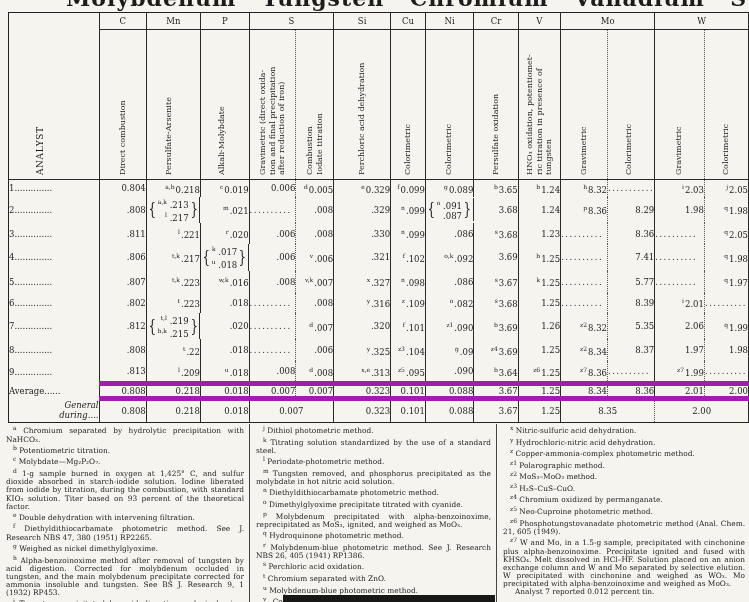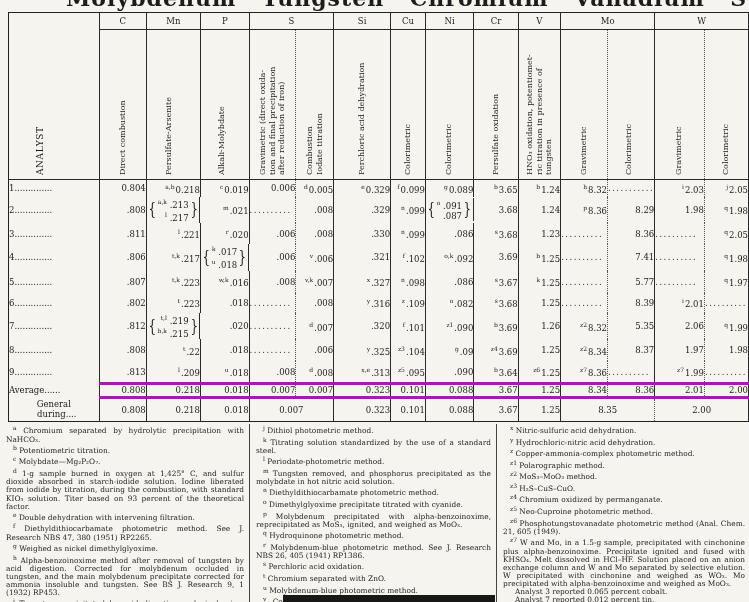--- a/index.html
+++ b/index.html
@@ -26,24 +26,24 @@
   th.analyst .vtext{font-size:9px;letter-spacing:.6px;}
   td.rowlabel{text-align:left;padding-left:10px;white-space:nowrap;font-size:8.5px;}
   td.val{text-align:right;padding-right:7px;white-space:nowrap;}
   td.val sup,.stack sup,.fn sup{font-size:6px;vertical-align:super;letter-spacing:0;}
   td.val sup{margin-right:1px;}
   td.lead{text-align:left;padding:0 2px;letter-spacing:1.5px;font-size:7px;color:#2f2f2f;white-space:nowrap;}
   .frac{display:flex;align-items:center;justify-content:flex-end;padding-right:3px;}
   .brc{font-size:17px;font-weight:normal;line-height:17px;transform:scaleX(.7);}
   .stack{display:flex;flex-direction:column;align-items:flex-end;}
   .stack span{display:block;font-size:8.5px;line-height:9.5px;white-space:nowrap;}
-  tr.avg td.val,tr.gen td.val{border-top:3px solid #a21caf;}
+  tr.avg td.val,tr.gen td.val{border-top:5px solid #a21caf;}
   tr.gen td.merged{text-align:center;padding-right:0;}
   tr.avg td,tr.gen td{font-size:8.5px;}
-  td.genlabel{text-align:center;padding-left:6px;line-height:9px;white-space:nowrap;}
+  td.genlabel{text-align:right;padding-left:6px;line-height:9px;white-space:nowrap;font-style:italic;}
   
   .footnotes{position:absolute;left:4px;top:424px;width:743px;display:flex;
              font-size:7.4px;line-height:8.1px;text-align:justify;}
   .fncol{box-sizing:border-box;}
   .fncol.c1{width:245px;padding:0 5px 0 2px;}
   .fncol.c2{width:247px;border-left:1px solid #444;padding:0 5px 0 6px;}
   .fncol.c3{width:251px;border-left:1px solid #444;padding:0 2px 0 6px;}
   .fn{margin:0;text-indent:7px;}
   .fn.nosup{text-indent:12px;text-align:left;}
   .nextbar{position:absolute;left:283px;top:595px;width:212px;height:7px;background:#181818;}
@@ -421,19 +421,18 @@
         <p class="fn"><sup>x</sup> Nitric-sulfuric acid dehydration.</p>
         <p class="fn"><sup>y</sup> Hydrochloric-nitric acid dehydration.</p>
         <p class="fn"><sup>z</sup> Copper-ammonia-complex photometric method.</p>
         <p class="fn"><sup>z1</sup> Polarographic method.</p>
         <p class="fn"><sup>z2</sup> MoS₃–MoO₃ method.</p>
         <p class="fn"><sup>z3</sup> H₂S–CuS–CuO.</p>
         <p class="fn"><sup>z4</sup> Chromium oxidized by permanganate.</p>
         <p class="fn"><sup>z5</sup> Neo-Cuproine photometric method.</p>
         <p class="fn"><sup>z6</sup> Phosphotungstovanadate photometric method (Anal. Chem. 21, 605 (1949).</p>
         <p class="fn"><sup>z7</sup> W and Mo, in a 1.5-g sample, precipitated with cinchonine plus alpha-benzoinoxime.  Precipitate ignited and fused with KHSO₄.  Melt dissolved in HCl–HF. Solution placed on an anion exchange column and W and Mo separated by selective elution.  W precipitated with cinchonine and weighed as WO₃.  Mo precipitated with alpha-benzoinoxime and weighed as MoO₃.</p>
-        <p class="fn nosup">Analyst 3 reported 0.065 percent cobalt.</p>
         <p class="fn nosup">Analyst 7 reported 0.012 percent tin.</p>
       </div>
   </div>
 
   <div class="nextbar"></div>
 </div>
 
 </body></html>

